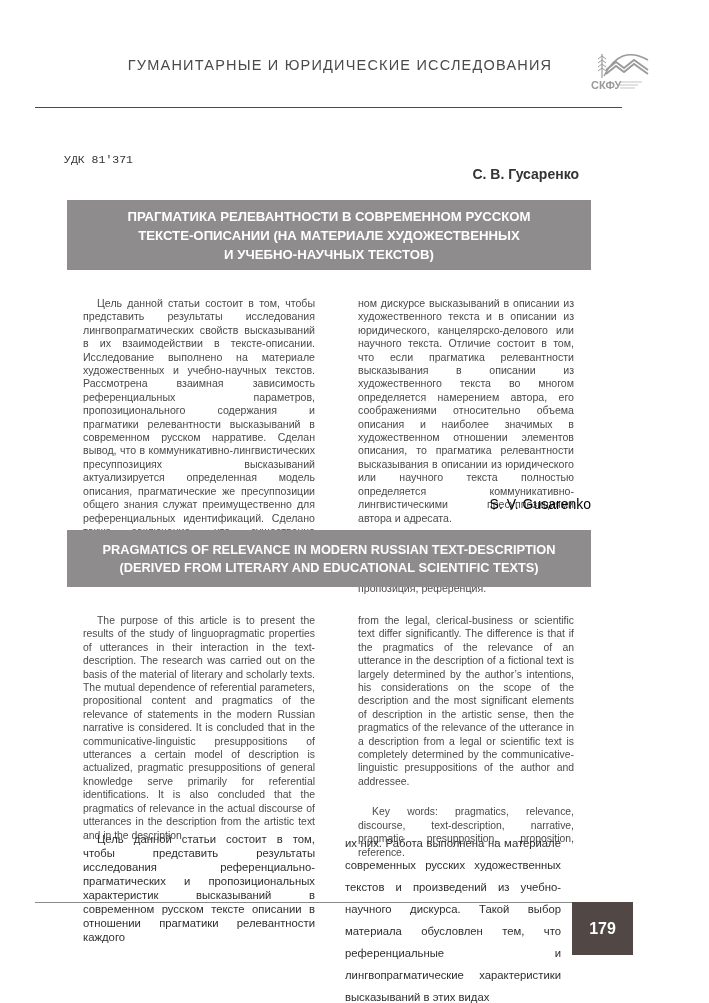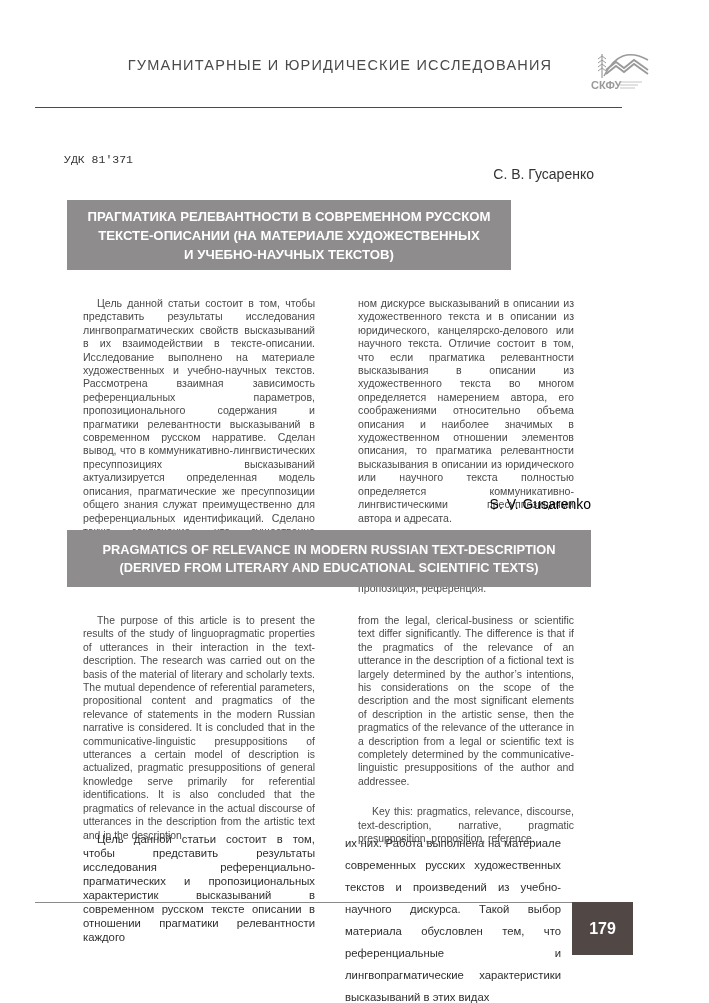--- a/index.html
+++ b/index.html
@@ -4,24 +4,24 @@
 <style>
   html, body { margin: 0; padding: 0; background: #ffffff; }
   body { width: 709px; height: 1003px; position: relative; overflow: hidden;
          font-family: "Liberation Sans", sans-serif; color: #3a3a3a; }
   .abs { position: absolute; }
   .running-head { left: 0; width: 680px; top: 57px; text-align: center;
          font-size: 14.5px; letter-spacing: 1.2px; color: #4a4a4a; }
   .logo { left: 590px; top: 40px; width: 62px; height: 52px; }
   .top-rule { left: 35px; top: 107px; width: 587px; height: 1px; background: #4a4a4a; }
   .udc { left: 64px; top: 153px; font-size: 11.5px; color: #333; font-family: Liberation Mono, monospace; }
-  .author { right: 115px; top: 166px; font-size: 14px; color: #333; }
+  .author { right: 130px; top: 166px; font-size: 14px; color: #333; font-weight: bold; }
   .banner { background: #8e8c8c; color: #ffffff; font-weight: bold; text-align: center;
             display: flex; align-items: center; justify-content: center; }
-  .banner1 { left: 67px; top: 200px; width: 444px; height: 70px; font-size: 13.2px; line-height: 19px; }
+  .banner1 { left: 67px; top: 200px; width: 524px; height: 70px; font-size: 13.2px; line-height: 19px; }
   .banner2 { left: 67px; top: 530px; width: 524px; height: 57px; font-size: 12.8px; line-height: 18px; }
   .banner span { display: block; }
   .col { font-size: 10.6px; line-height: 13.4px; color: #4a4a4a; text-align: justify; }
   .col p { margin: 17px; text-indent: 14px; }
   .col p.noindent { text-indent: 0; }
   .ru-left { left: 66px; top: 280px; width: 266px; }
   .ru-right { left: 341px; top: 280px; width: 250px; }
   .en-left { left: 66px; top: 597px; width: 266px; font-size: 10.4px; }
   .en-right { left: 341px; top: 597px; width: 250px; font-size: 10.4px; }
   .author-en { right: 118px; top: 496px; font-size: 14px; color: #000000; }
@@ -80,21 +80,21 @@
     <span>PRAGMATICS OF RELEVANCE IN MODERN RUSSIAN TEXT-DESCRIPTION</span>
     <span>(DERIVED FROM LITERARY AND EDUCATIONAL SCIENTIFIC TEXTS)</span>
   </div>
 </div>
 
 <div class="abs col en-left">
   <p>The purpose of this article is to present the results of the study of linguopragmatic properties of utterances in their interaction in the text-description. The research was carried out on the basis of the material of literary and scholarly texts. The mutual dependence of referential parameters, propositional content and pragmatics of the relevance of statements in the modern Russian narrative is considered. It is concluded that in the communicative-linguistic presuppositions of utterances a certain model of description is actualized, pragmatic presuppositions of general knowledge serve primarily for referential identifications. It is also concluded that the pragmatics of relevance in the actual discourse of utterances in the description from the artistic text and in the description</p>
 </div>
 <div class="abs col en-right">
   <p class="noindent">from the legal, clerical-business or scientific text differ significantly. The difference is that if the pragmatics of the relevance of an utterance in the description of a fictional text is largely determined by the author’s intentions, his considerations on the scope of the description and the most significant elements of description in the artistic sense, then the pragmatics of the relevance of the utterance in a description from a legal or scientific text is completely determined by the communicative- linguistic presuppositions of the author and addressee.</p>
-  <p><span class="kw-label">Key this:</span><span> pragmatics, relevance, discourse, text-description, narrative, pragmatic presupposition, proposition, reference.</span></p>
+  <p><span class="kw-label">Key words:</span><span> pragmatics, relevance, discourse, text-description, narrative, pragmatic presupposition, proposition, reference.</span></p>
 </div>
 
 <div class="abs col body-left">
   <p>Цель данной статьи состоит в том, чтобы представить результаты исследования референциально-прагматических и пропозициональных характеристик высказываний в современном русском тексте описании в отношении прагматики релевантности каждого</p>
 </div>
 <div class="abs col body-right">
   <p class="noindent">их них. Работа выполнена на материале современных русских художественных текстов и произведений из учебно-научного дискурса. Такой выбор материала обусловлен тем, что референциальные и лингвопрагматические характеристики высказываний в этих видах</p>
 </div>
 
 <div class="abs bottom-rule"></div>

